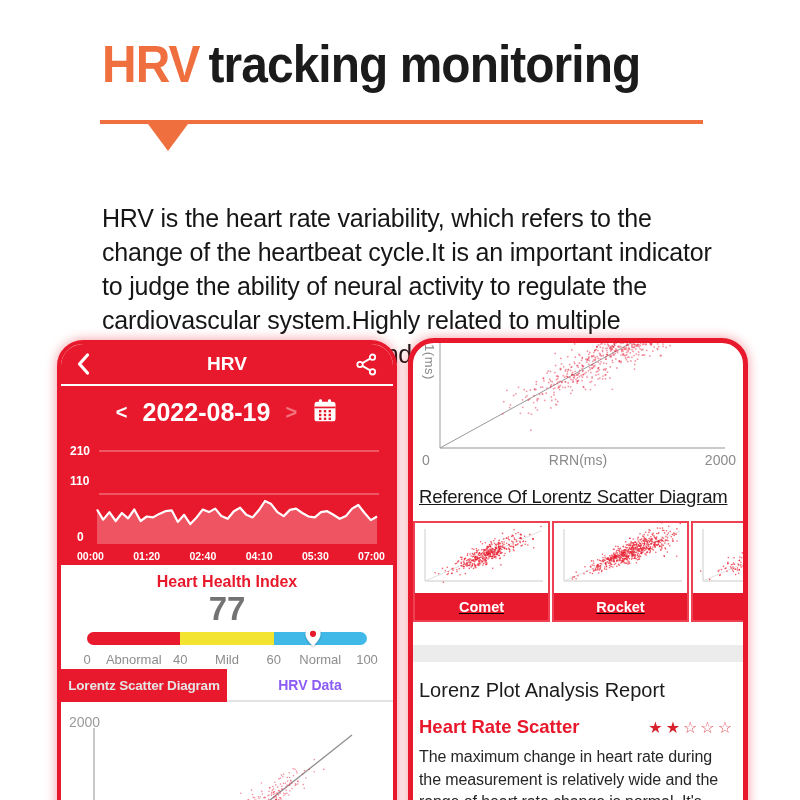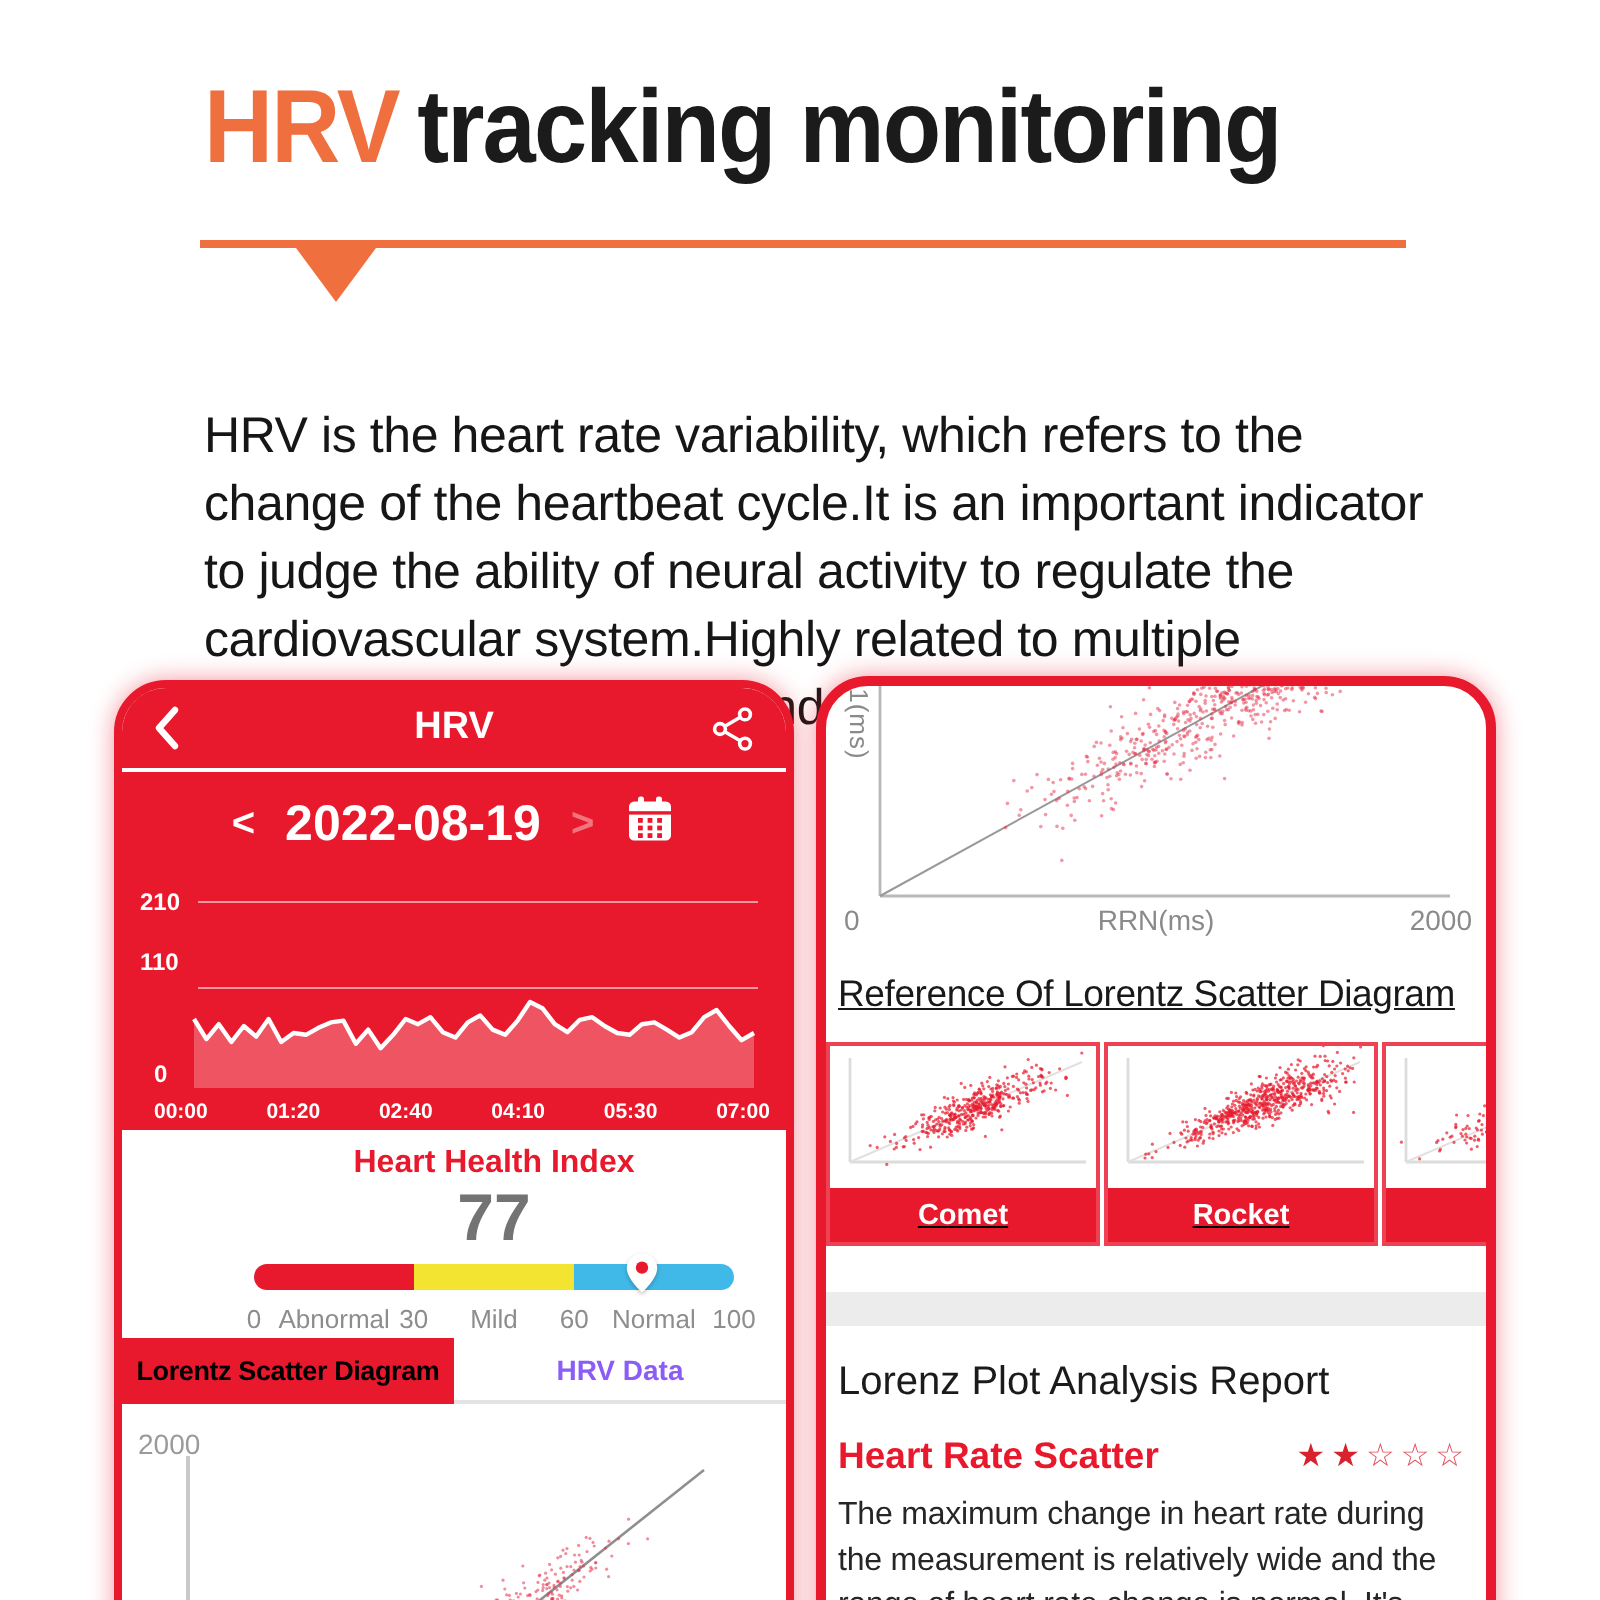--- a/index.html
+++ b/index.html
@@ -32,37 +32,37 @@
   .lp-date{height:52px;background:#E8192C;display:flex;align-items:center;
     justify-content:center;gap:15px;color:#fff;}
   .d-prev{font-size:20px;font-weight:600;}
   .d-next{font-size:20px;font-weight:600;opacity:.4;}
   .d-date{font-size:25px;font-weight:700;}
   .lp-chart{height:127px;background:#E8192C;position:relative;}
   .lp-chart .yl{position:absolute;font-size:12px;color:#fff;font-weight:600;}
   .yl0{left:9px;top:6px}.yl1{left:9px;top:36px}.yl2{left:16px;top:92px}
   .lp-times{position:absolute;bottom:3px;left:16px;right:8px;display:flex;
     justify-content:space-between;font-size:10.5px;font-weight:700;color:#fff;}
-  .lp-card{height:104px;background:#fff;text-align:center;padding-left:40px;}
+  .lp-card{height:104px;background:#fff;text-align:center;}
   .hhi{padding-top:8px;font-size:16px;font-weight:700;color:#E8192C;}
   .big-val{font-size:33px;font-weight:700;color:#737373;line-height:1.08;}
   .bar-wrap{position:relative;margin:5px 26px 0;height:13px;}
   .bar{display:flex;height:13px;border-radius:7px;overflow:hidden;}
   .seg0{width:33.33%;background:#E8192C}.seg1{width:33.34%;background:#F2E431}
   .seg2{width:33.33%;background:#41B9E8}
   .pin{position:absolute;top:-6px;left:80%;transform:translateX(-50%);
     filter:drop-shadow(0 1px 1px rgba(0,0,0,.25));}
   .scale{position:relative;margin:7px 26px 0;height:16px;font-size:13px;color:#8d8d8d;}
   .scale span{position:absolute;transform:translateX(-50%);white-space:nowrap;}
   .sc0{left:0}.sc1{left:16.7%}.sc2{left:33.3%}.sc3{left:50%}
   .sc4{left:66.7%}.sc5{left:83.3%}.sc6{left:100%}
   .lp-tabs{display:flex;height:33px;}
   .tab{width:50%;display:flex;align-items:center;justify-content:center;
     font-weight:700;cursor:pointer;}
-  .tab-a{background:#E8192C;color:#000000;font-size:13.5px;letter-spacing:-.2px;}
+  .tab-a{background:#E8192C;color:#e5e5e5;font-size:13.5px;letter-spacing:-.2px;}
   .tab-i{background:#fff;color:#8b5cf6;font-size:14px;border-bottom:2px solid #e3e3e3;}
   .lp-scatter{position:relative;height:100px;background:#fff;}
   .k2000{position:absolute;left:8px;top:12px;font-size:14px;color:#9a9a9a;}
   .abs-svg{position:absolute;left:0;top:0;}
   
   .rp-chart{position:relative;height:128px;}
   .ry{position:absolute;left:24px;top:-7px;transform:rotate(90deg);
     transform-origin:0 0;font-size:13px;color:#8a8a8a;letter-spacing:.5px;}
   .rlab{position:absolute;top:109px;font-size:14px;color:#8a8a8a;}
   .r0{left:9px}.rx{left:0;right:0;text-align:center}.r2000{right:7px}
@@ -159,21 +159,21 @@
       </div>
       <span class="pin" style="left: 80.8333%;">
         <svg width="17" height="21" viewBox="0 0 17 21">
           <path d="M8.5 0.8 C4.3 0.8 0.9 4 0.9 8 C0.9 13.6 8.5 20.2 8.5 20.2 C8.5 20.2 16.1 13.6 16.1 8 C16.1 4 12.7 0.8 8.5 0.8 Z" fill="#fff"></path>
           <circle cx="8.5" cy="7.8" r="3.1" fill="#E8192C"></circle>
           </svg></span>
     </div>
     <div class="scale">
       <span class="sc0">0</span>
       <span class="sc1">Abnormal</span>
-      <span class="sc2">30</span>
+      <span class="sc2">40</span>
       <span class="sc3">Mild</span>
       <span class="sc4">60</span>
       <span class="sc5">Normal</span>
       <span class="sc6">100</span>
     </div>
   </div>
   <div class="lp-tabs">
     <div class="tab tab-a">Lorentz Scatter Diagram</div>
     <div class="tab tab-i">HRV Data</div>
   </div>

